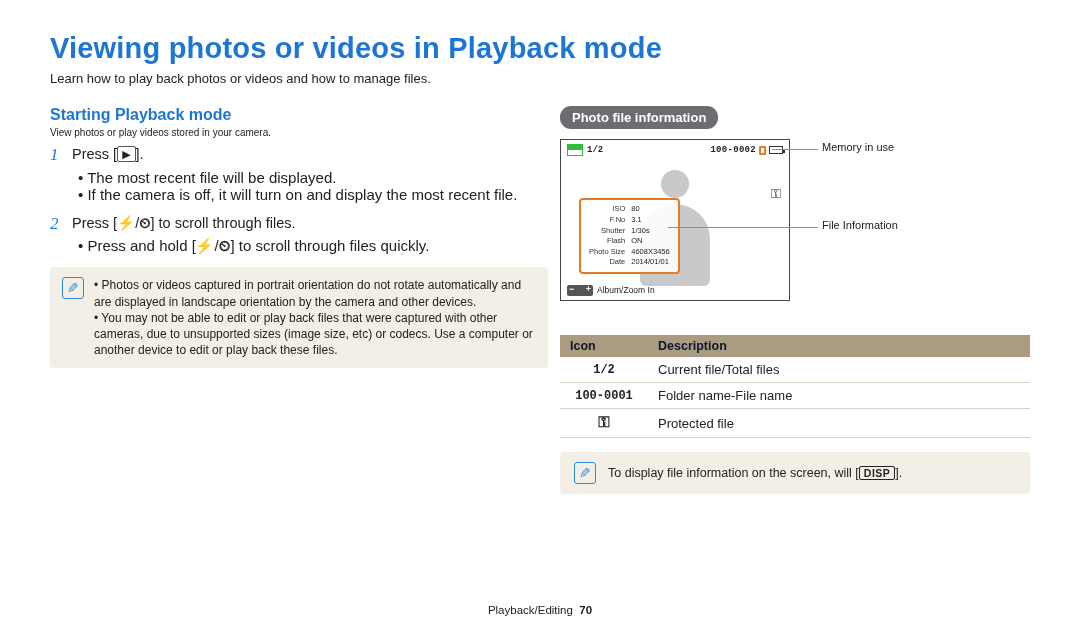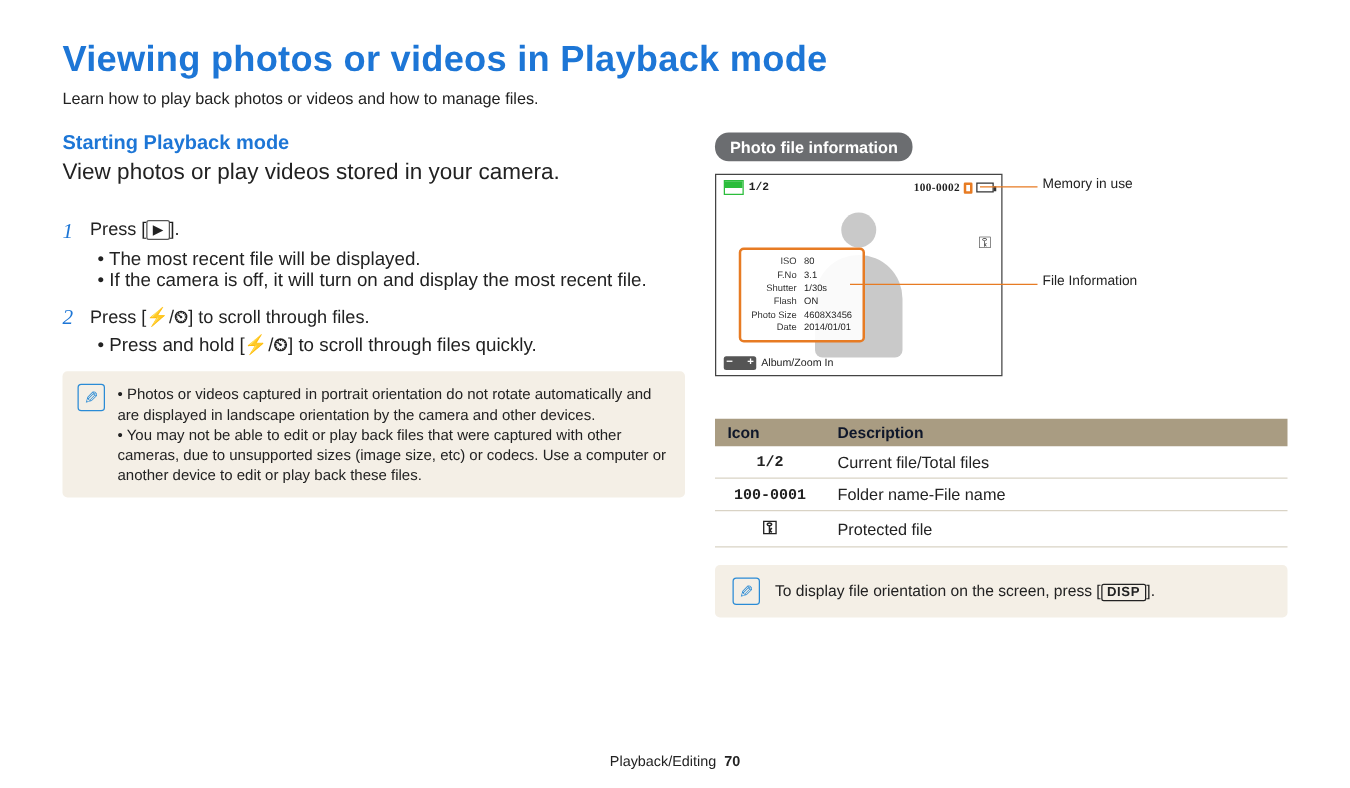--- a/index.html
+++ b/index.html
@@ -1,24 +1,24 @@
 <!DOCTYPE html>
 <html><head>
 <meta charset="utf-8">
 <style>
   * { box-sizing: border-box; margin: 0; padding: 0; }
   body { width: 1080px; height: 630px; font-family: "Segoe UI", Arial, sans-serif; color: #222; background: #fff; position: relative; }
   .page { padding: 32px 50px 0 50px; }
   h1.title { color: #1d76d6; font-size: 29px; font-weight: 700; margin-bottom: 6px; letter-spacing: 0.2px; }
   .intro { font-size: 13px; margin-bottom: 20px; }
-  .cols { display: flex; gap: 24px; }
+  .cols { display: flex; gap: 12px; }
   .left { width: 498px; }
   .right { flex: 1; }
   h2.subhead { color: #1d76d6; font-size: 16px; font-weight: 600; margin-bottom: 3px; }
-  .lead { font-size: 18px; margin-bottom: 28px; }
+  .lead { font-size: 10px; margin-bottom: 8px; }
   .step { display: flex; gap: 8px; margin-bottom: 4px; font-size: 15px; }
   .step-num { color: #1d76d6; font-style: italic; font-family: Georgia, serif; font-size: 17px; line-height: 1.1; width: 14px; }
   .step-text { font-size: 14.5px; }
   ul.bullets { list-style: none; padding-left: 28px; font-size: 15px; margin-bottom: 12px; }
   ul.bullets li::before { content: "•  "; }
   .keyicon { display: inline-block; border: 1px solid #555; padding: 0 4px; font-size: 11px; line-height: 14px; border-radius: 2px; vertical-align: 1px; }
   .keyglyph { font-weight: bold; }
 
   .notebox { display: flex; gap: 10px; background: #f4efe6; border-radius: 4px; padding: 10px 12px; font-size: 12px; line-height: 1.35; }
   .notebox-icon { width: 22px; height: 22px; border: 1.6px solid #2a8bd6; border-radius: 3px; color: #2a8bd6; display: flex; align-items: center; justify-content: center; font-size: 14px; flex-shrink: 0; }
@@ -28,21 +28,21 @@
 
   .panel-label { background: #6b6d70; color: #fff; display: inline-block; padding: 4px 12px; border-radius: 11px; font-size: 13px; font-weight: 600; margin-bottom: 10px; }
 
   
   .screenwrap { position: relative; width: 420px; height: 192px; margin-bottom: 4px; }
   .screen { position: absolute; left: 0; top: 0; width: 230px; height: 162px; border: 1px solid #444; background: #fff; }
   .scr-top { position: absolute; top: 4px; left: 6px; right: 6px; display: flex; align-items: center; font-size: 9px; font-weight: bold; }
   .thumb { width: 16px; height: 12px; border: 1px solid #2bbd3b; background: linear-gradient(#2bbd3b 55%, #fff 55%); margin-right: 4px; }
   .filecounter { font-family: "Courier New", monospace; }
   .spacer { flex: 1; }
-  .folderfile { font-family: Liberation Serif, serif; letter-spacing: 0.3px; }
+  .folderfile { font-family: Liberation Mono, monospace; letter-spacing: 0.3px; }
   .mem-orange { display: inline-block; width: 7px; height: 9px; border: 2px solid #e77b23; border-radius: 1px; margin-left: 3px; vertical-align: -1px; }
   .batt { display: inline-block; width: 14px; height: 8px; border: 1px solid #333; margin-left: 3px; position: relative; }
   .batt::after { content: ""; position: absolute; right: -3px; top: 2px; width: 2px; height: 4px; background: #333; }
   .silhouette { position: absolute; top: 22px; left: 0; right: 0; bottom: 28px; }
   .sil-body { position: absolute; left: 50%; top: 38%; width: 70px; height: 82px; background: #c9c9c9; transform: translateX(-50%); border-radius: 35px 35px 6px 6px; }
   .sil-head { position: absolute; left: 50%; top: 7%; width: 28px; height: 28px; background: #c9c9c9; border-radius: 50%; transform: translateX(-50%); }
   .key-icon { position: absolute; right: 8px; top: 46px; font-size: 13px; }
   .info-panel { position: absolute; left: 18px; bottom: 26px; border: 2px solid #e77b23; border-radius: 4px; padding: 3px 4px; font-size: 7.5px; line-height: 1.15; background: rgba(255,255,255,0.9); }
   .info-panel table td { padding: 0 2px; }
   .info-panel table td:first-child { text-align: right; color: #333; }
@@ -192,21 +192,21 @@
         <tr>
           <td class="ic"><span class="key-small">⚿</span></td>
           <td>Protected file</td>
         </tr>
       </tbody>
         </table>
 
       <div class="tipbox">
         <div class="notebox-icon"></div>
         <div>
-          <span>To display file orientation on the screen, press [</span><span class="disp-key">DISP</span><span>].</span>
+          <span>To display file information on the screen, will [</span><span class="disp-key">DISP</span><span>].</span>
         </div>
       </div>
     </div>
   </div>
 </div>
 
 <div class="footer">
   <span>Playback/Editing</span>&nbsp;&nbsp;<b>70</b>
 </div>
 

